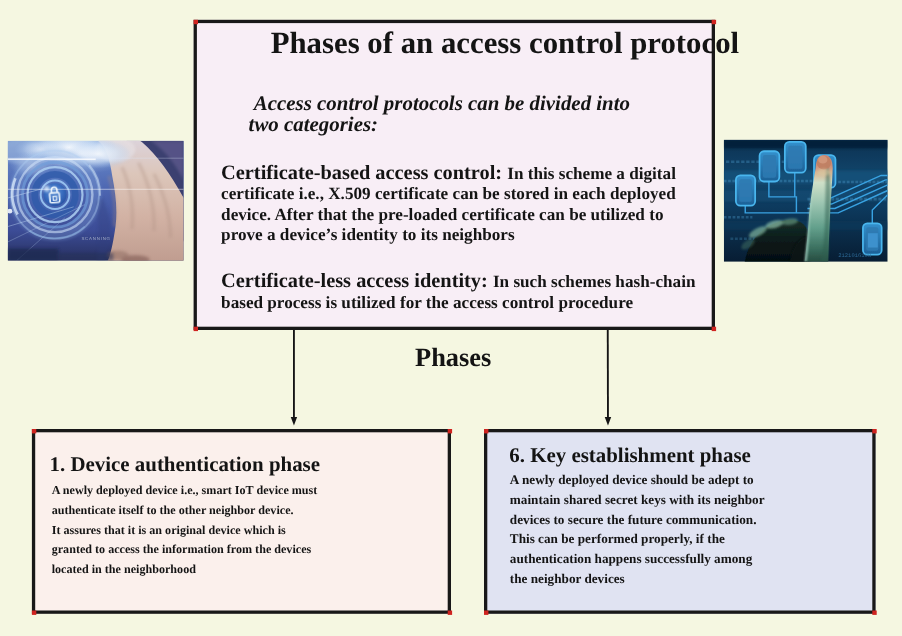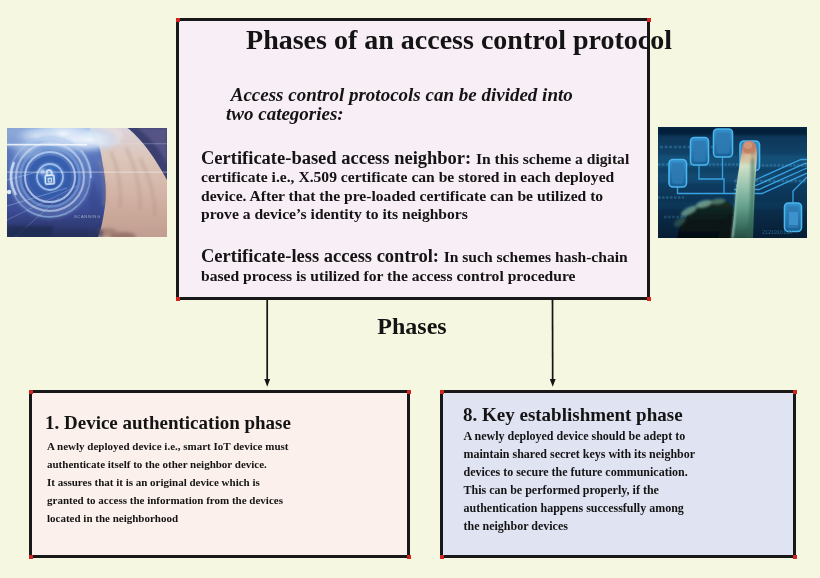--- a/index.html
+++ b/index.html
@@ -42,45 +42,45 @@
 <div class="dot" style="left:406.5px;top:554.5px"></div>
 <div class="dot" style="left:439.5px;top:389.5px"></div>
 <div class="dot" style="left:792.5px;top:389.5px"></div>
 <div class="dot" style="left:439.5px;top:554.5px"></div>
 <div class="dot" style="left:792.5px;top:554.5px"></div>
 
 <div class="title">Phases of an access control protocol</div>
 
 <div class="ital">&nbsp;Access control protocols can be divided into<br>two categories:</div>
 
-<div class="p1"><span class="hh">Certificate-based access neighbor: </span>In this scheme a digital<br>
+<div class="p1"><span class="hh">Certificate-based access control: </span>In this scheme a digital<br>
 certificate i.e., X.509 certificate can be stored in each deployed<br>
 device. After that the pre-loaded certificate can be utilized to<br>
 prove a device’s identity to its neighbors</div>
 
-<div class="p2"><span class="hh">Certificate-less access control: </span>In such schemes hash-chain<br>
+<div class="p2"><span class="hh">Certificate-less access identity: </span>In such schemes hash-chain<br>
 based process is utilized for the access control procedure</div>
 
 <div class="phases">Phases</div>
 
 <svg style="left:0;top:0" width="820" height="578" viewBox="0 0 820 578">
   <line x1="267.2" y1="300" x2="267.2" y2="381.5" stroke="#151515" stroke-width="1.7"></line>
   <polygon points="267.2,386.8 264.3,379 270.1,379" fill="#151515"></polygon>
   <line x1="552.5" y1="300" x2="552.7" y2="381.5" stroke="#151515" stroke-width="1.7"></line>
   <polygon points="552.7,386.8 549.8,379 555.6,379" fill="#151515"></polygon>
 </svg>
 
 <div class="bt1">1. Device authentication phase</div>
 <div class="bb1">A newly deployed device i.e., smart IoT device must<br>
 authenticate itself to the other neighbor device.<br>
 It assures that it is an original device which is<br>
 granted to access the information from the devices<br>
 located in the neighborhood</div>
 
-<div class="bt2">8. Key establishment phase</div>
+<div class="bt2">6. Key establishment phase</div>
 <div class="bb2">A newly deployed device should be adept to<br>
 maintain shared secret keys with its neighbor<br>
 devices to secure the future communication.<br>
 This can be performed properly, if the<br>
 authentication happens successfully among<br>
 the neighbor devices</div>
 
 <svg style="left:7px;top:128px" width="160" height="109" viewBox="0 0 160 109">
  <defs>
   <linearGradient id="lbg" x1="0" y1="0" x2="0" y2="1">

